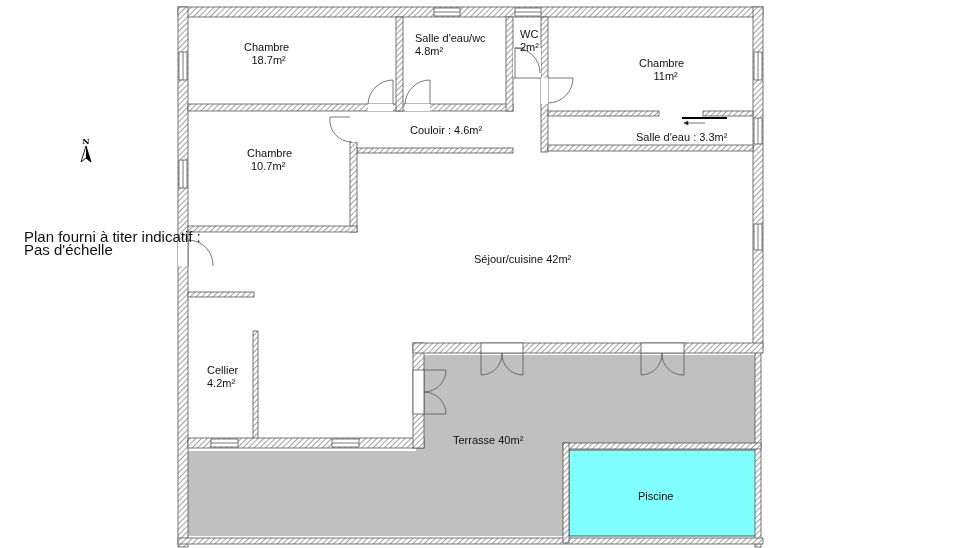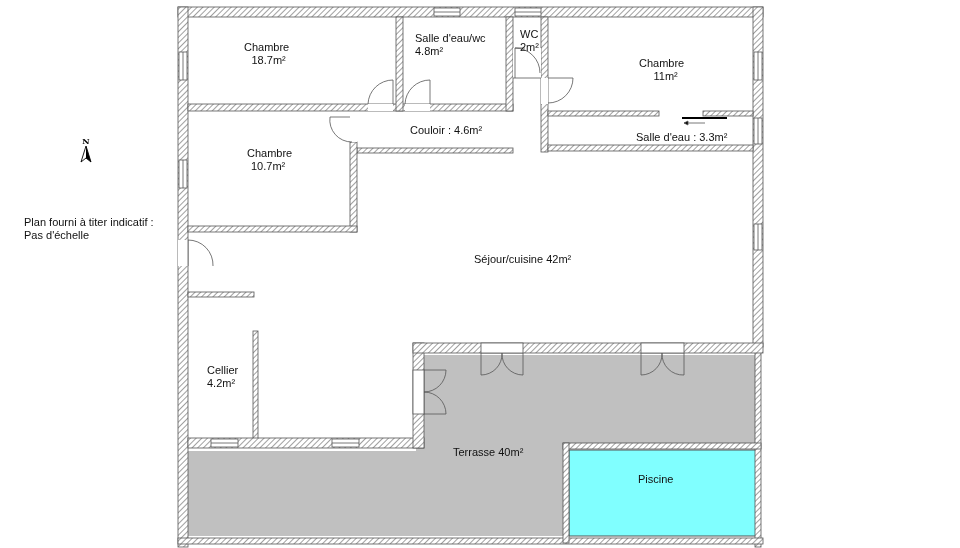--- a/index.html
+++ b/index.html
@@ -1,19 +1,19 @@
 <!DOCTYPE html>
 <html><head>
 <meta charset="utf-8">
 <style>
   html,body{margin:0;padding:0;background:#ffffff;}
   body{width:960px;height:548px;position:relative;overflow:hidden;font-family:"Liberation Sans",sans-serif;color:#111;}
   svg{position:absolute;left:0;top:0;}
   .lbl{position:absolute;font-size:11px;line-height:13px;white-space:nowrap;}
-  .note{position:absolute;left:24px;top:216px;font-size:11px;line-height:13px;}
+  .note{position:absolute;left:24px;top:230px;font-size:15px;line-height:13px;}
   .north{position:absolute;left:76px;top:136px;width:20px;height:30px;}
 </style>
 </head>
 <body>
 
 <svg width="960" height="548" viewBox="0 0 960 548">
   <defs>
     <pattern id="hatch" patternUnits="userSpaceOnUse" width="4" height="4" patternTransform="rotate(45)">
       <rect width="4" height="4" fill="#ffffff"></rect>
       <line x1="0" y1="0" x2="0" y2="4" stroke="#777" stroke-width="1.4"></line>
@@ -167,14 +167,14 @@
 <div class="lbl" style="left:636px;top:131px;">Salle d'eau : 3.3m²</div>
 <div class="lbl" style="left:247px;top:147px;">
   <div>Chambre</div>
   <div style="padding-left:4px">10.7m²</div>
 </div>
 <div class="lbl" style="left:474px;top:253px;">Séjour/cuisine 42m²</div>
 <div class="lbl" style="left:207px;top:364px;">
   <div>Cellier</div>
   <div>4.2m²</div>
 </div>
-<div class="lbl" style="left:453px;top:446px;">Terrasse 40m²</div>
-<div class="lbl" style="left:638px;top:473px;">Piscine</div>
+<div class="lbl" style="left:453px;top:434px;">Terrasse 40m²</div>
+<div class="lbl" style="left:638px;top:490px;">Piscine</div>
 
 </body></html>

